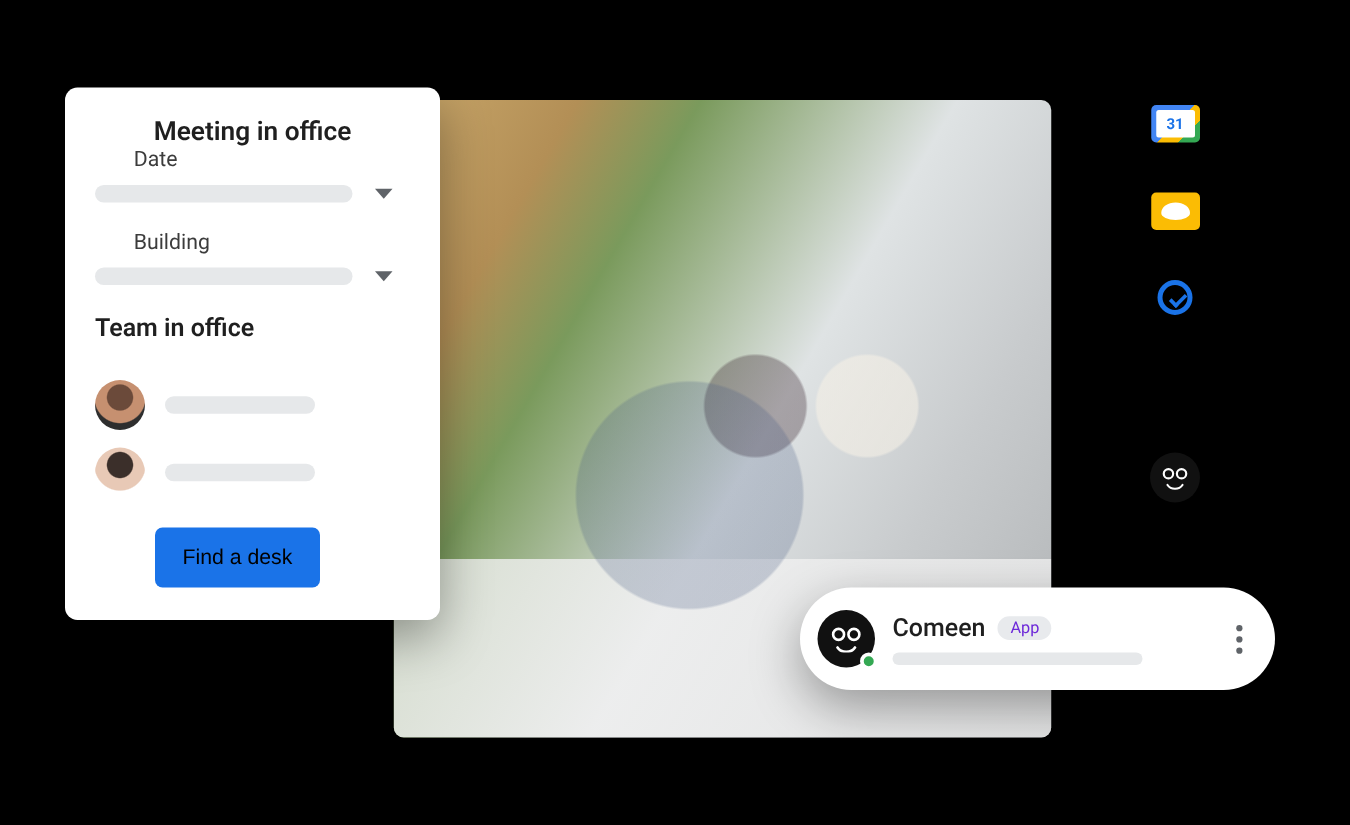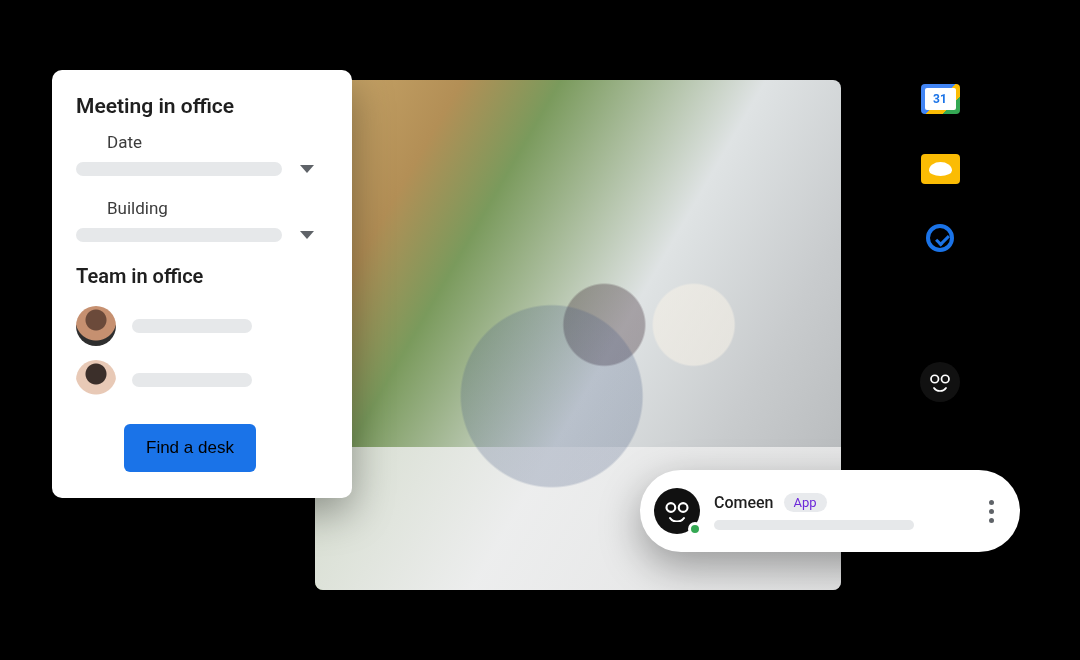--- a/index.html
+++ b/index.html
@@ -41,21 +41,21 @@
     width: 300px;
     background: #fff;
     border-radius: 10px;
     box-shadow: 0 14px 40px rgba(0,0,0,0.35);
     padding: 24px 24px 26px 24px;
   }
   .card h2 {
     font-size: 21px;
     font-weight: 600;
     color: #1f1f1f;
-    margin-bottom: 14px;
+    text-align: center;
   }
   .field-label {
     font-size: 17px;
     color: #3c3c3c;
     margin-bottom: 10px;
     margin-left: 31px;
   }
   .dropdown {
     display: flex;
     align-items: center;
@@ -75,21 +75,21 @@
     border-left: 7px solid transparent;
     border-right: 7px solid transparent;
     border-top: 8px solid #5f6368;
     margin-left: 6px;
   }
 
   .card h3 {
     font-size: 20px;
     font-weight: 600;
     color: #1f1f1f;
-    margin: 8px 0 18px 0;
+    margin: 8px 0 30px 0;
   }
 
   .person {
     display: flex;
     align-items: center;
     gap: 16px;
     margin-bottom: 14px;
   }
   .avatar {
     width: 40px; height: 40px;
@@ -205,21 +205,21 @@
   .pill .brand .dot {
     position: absolute;
     right: -2px; bottom: -2px;
     width: 14px; height: 14px;
     border-radius: 50%;
     background: #34A853;
     border: 3px solid #fff;
   }
   .pill .mid { flex: 1; display: flex; flex-direction: column; gap: 8px; }
   .pill .titleRow { display: flex; align-items: center; gap: 10px; }
-  .pill .title { font-size: 16px; font-weight: 500; color: #1f1f1f; }
+  .pill .title { font-size: 20px; font-weight: 500; color: #1f1f1f; }
   .pill .badge {
     font-size: 13px; color: #6d28d9;
     background: #e8eaed;
     border-radius: 999px;
     padding: 2px 10px;
   }
   .pill .ph {
     width: 200px; height: 10px; border-radius: 999px; background: #e6e8ea;
   }
   .pill .more {

